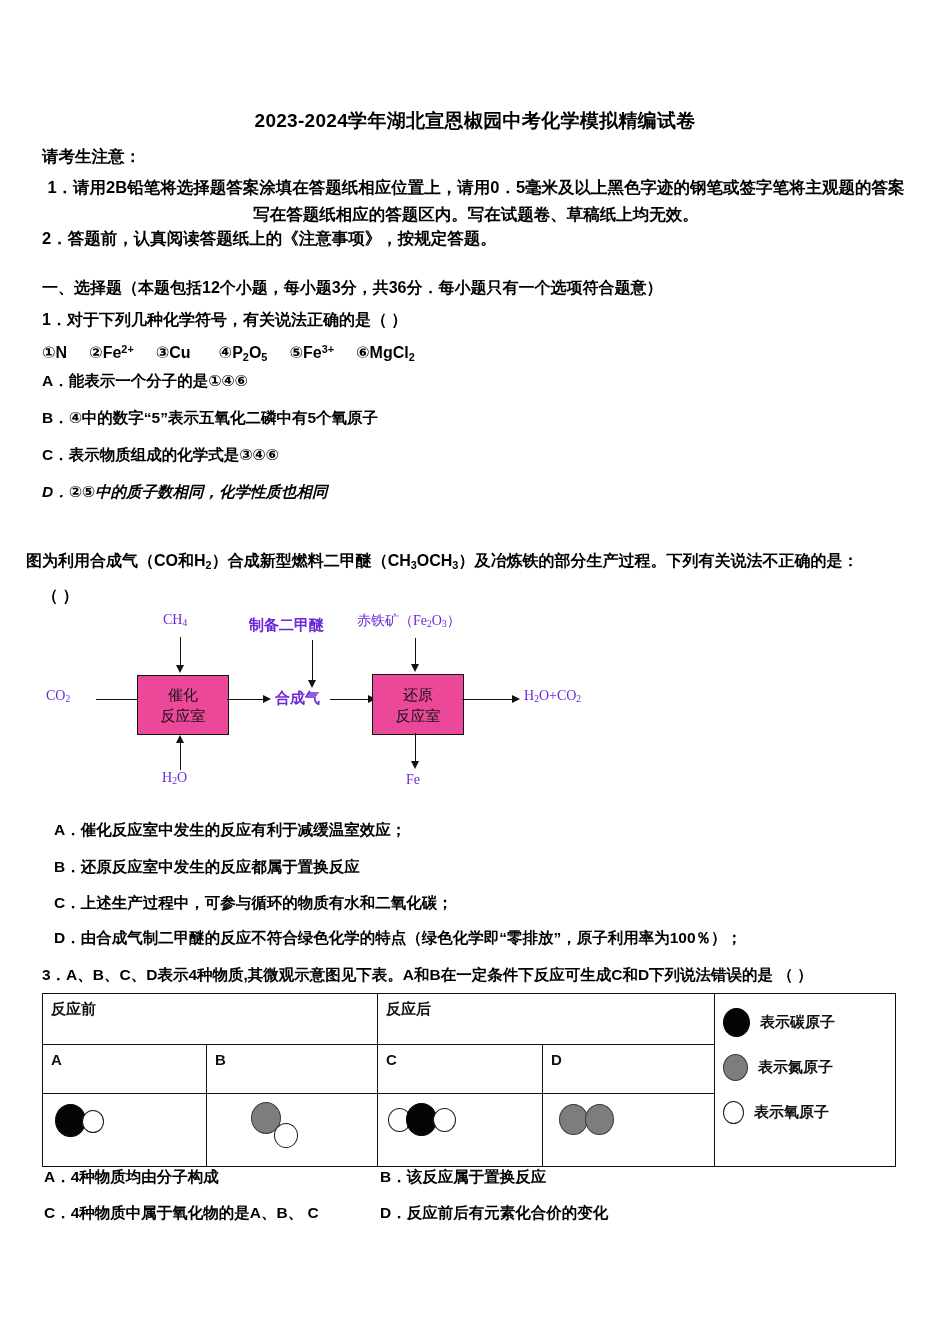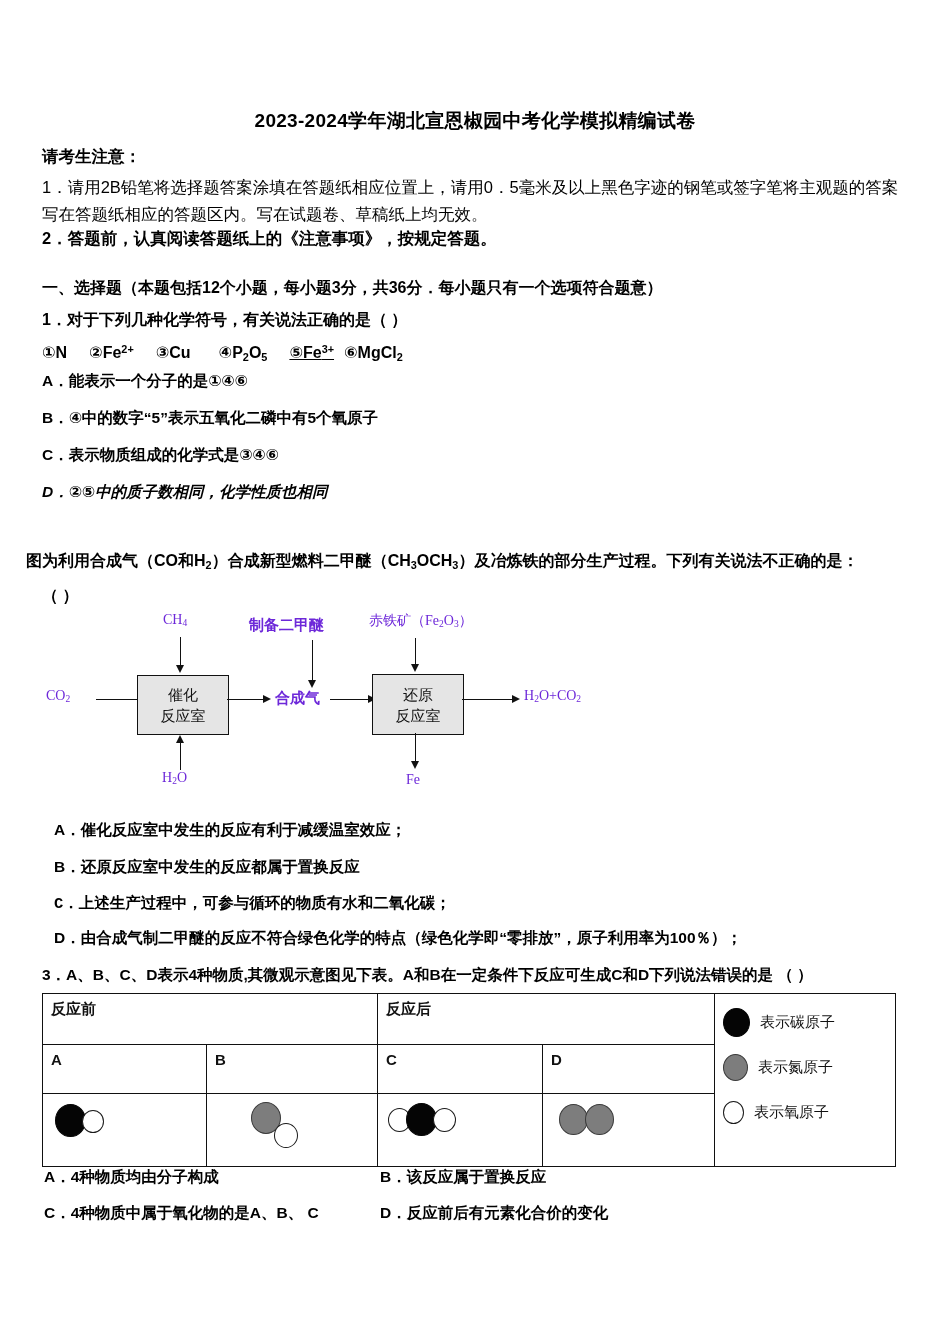--- a/index.html
+++ b/index.html
@@ -37,22 +37,23 @@
     font-size: 16.5px;
     font-weight: bold;
     font-family: "Liberation Sans", "DejaVu Sans", sans-serif;
   }
   .notice-l1 {
     position: absolute;
     left: 42px; top: 174px;
     width: 868px;
     font-size: 16.5px;
     font-family: "Liberation Sans", "DejaVu Sans", sans-serif;
-    font-weight: normal;
+    font-weight: bold;
     line-height: 27px;
+    text-align: center;
   }
   .notice-l2 {
     position: absolute;
     left: 42px; top: 228px;
     width: 868px;
     font-size: 16.5px;
     font-family: "Liberation Sans", "DejaVu Sans", sans-serif;
     font-weight: bold;
   }
   .sec-head {
@@ -80,21 +81,21 @@
 
   
   #flow-diagram {
     position: absolute;
     left: 40px; top: 600px;
     width: 580px; height: 205px;
   }
   .fbox {
     position: absolute;
     border: 1.6px solid #111;
-    background: #e5e5e5;
+    background: #ec4899;
     display: flex;
     flex-direction: column;
     align-items: center;
     justify-content: center;
     font-size: 15px;
     font-family: "Liberation Sans", "DejaVu Sans", sans-serif;
     line-height: 21px;
     color: #111;
     text-align: right;
   }
@@ -166,21 +167,21 @@
   }
   .legend-row {
     display: flex;
     align-items: center;
     height: 45px;
     gap: 10px;
   }
   .legend-text {
     font-size: 15px;
     font-family: "Liberation Sans", "DejaVu Sans", sans-serif;
-    font-weight: normal;
+    font-weight: bold;
   }
   .atom {
     display: inline-block;
     border-radius: 50%;
     box-sizing: border-box;
   }
   .atom-c  { background: #050505; border: 1px solid #050505; }
   .atom-n  { background: #7d7d7d; border: 1px solid #3a3a3a; }
   .atom-o  { background: #ffffff; border: 1.4px solid #1a1a1a; }
   .molbox { position: relative; height: 56px; }
@@ -195,21 +196,21 @@
 
   <div class="notice-head">请考生注意：</div>
   <div class="notice-l1">1．请用2B铅笔将选择题答案涂填在答题纸相应位置上，请用0．5毫米及以上黑色字迹的钢笔或签字笔将主观题的答案写在答题纸相应的答题区内。写在试题卷、草稿纸上均无效。</div>
   <div class="notice-l2">2．答题前，认真阅读答题纸上的《注意事项》，按规定答题。</div>
 
   <div class="sec-head">一、选择题（本题包括12个小题，每小题3分，共36分．每小题只有一个选项符合题意）</div>
 
   <div class="q" style="left:42px; top:305px;">1．对于下列几种化学符号，有关说法正确的是（  ）</div>
 
   <div class="q" style="left:42px; top:334px; font-size:16px;">
-    <span style="margin-right:22px;">①N</span><span style="margin-right:22px;">②Fe<sup>2+</sup></span><span style="margin-right:28px;">③Cu</span><span style="margin-right:22px;">④P<sub>2</sub>O<sub>5</sub></span><span style="margin-right:10px;text-decoration:underline;">⑤Fe<sup>3+</sup></span><span>⑥MgCl<sub>2</sub></span>
+    <span style="margin-right:22px;">①N</span><span style="margin-right:22px;">②Fe<sup>2+</sup></span><span style="margin-right:28px;">③Cu</span><span style="margin-right:22px;">④P<sub>2</sub>O<sub>5</sub></span><span style="margin-right:22px;">⑤Fe<sup>3+</sup></span><span>⑥MgCl<sub>2</sub></span>
   </div>
 
   <div class="opt" style="left:42px; top:371px;">A．能表示一个分子的是①④⑥</div>
   <div class="opt" style="left:42px; top:408px;">B．④中的数字“5”表示五氧化二磷中有5个氧原子</div>
   <div class="opt" style="left:42px; top:445px;">C．表示物质组成的化学式是③④⑥</div>
   <div class="opt" style="left:42px; top:482px;font-style:italic;">D．②⑤中的质子数相同，化学性质也相同</div>
 
   <div class="q" style="left:26px; top:546px; width:890px;">
     图为利用合成气（CO和H<sub>2</sub>）合成新型燃料二甲醚（CH<sub>3</sub>OCH<sub>3</sub>）及冶炼铁的部分生产过程。下列有关说法不正确的是：
   </div>
@@ -239,41 +240,41 @@
 
     <div class="flabel cn" style="left:209px; top:16px;">制备二甲醚</div>
     <div class="vline" style="left:272px; top:40px; height:42px;"></div>
     <div class="arrow-d" style="left:268px; top:80px;"></div>
 
     <div class="flabel cn" style="left:235px; top:89px;">合成气</div>
 
     <div class="hline" style="left:290px; top:99px; width:40px;"></div>
     <div class="arrow-r" style="left:328px; top:95px;"></div>
 
-    <div class="flabel" style="left:329px; top:12px; font-size:14px;">赤铁矿（Fe<sub>2</sub>O<sub>3</sub>）</div>
+    <div class="flabel" style="left:317px; top:12px; font-size:14px;">赤铁矿（Fe<sub>2</sub>O<sub>3</sub>）</div>
     <div class="vline" style="left:375px; top:38px; height:28px;"></div>
     <div class="arrow-d" style="left:371px; top:64px;"></div>
 
     <div class="fbox" style="left:332px; top:74px; width:90px; height:59px;">
       <span>还原</span>
       <span>反应室</span>
     </div>
 
     <div class="vline" style="left:375px; top:133px; height:30px;"></div>
     <div class="arrow-d" style="left:371px; top:161px;"></div>
     <div class="flabel" style="left:366px; top:172px;">Fe</div>
 
     <div class="hline" style="left:422px; top:99px; width:52px;"></div>
     <div class="arrow-r" style="left:472px; top:95px;"></div>
     <div class="flabel" style="left:484px; top:88px;">H<sub>2</sub>O+CO<sub>2</sub></div>
   </div>
 
   <div class="opt" style="left:54px; top:820px;">A．催化反应室中发生的反应有利于减缓温室效应；</div>
   <div class="opt" style="left:54px; top:857px;">B．还原反应室中发生的反应都属于置换反应</div>
-  <div class="opt" style="left:54px; top:893px;font-family:Liberation Mono, monospace;">C．上述生产过程中，可参与循环的物质有水和二氧化碳；</div>
+  <div class="opt" style="left:54px; top:893px;">C．上述生产过程中，可参与循环的物质有水和二氧化碳；</div>
   <div class="opt" style="left:54px; top:928px;">D．由合成气制二甲醚的反应不符合绿色化学的特点（绿色化学即“零排放”，原子利用率为100％）；</div>
 
   <div class="q" style="left:42px; top:960px; font-size:15.5px;">3．A、B、C、D表示4种物质,其微观示意图见下表。A和B在一定条件下反应可生成C和D下列说法错误的是  （  ）</div>
 
   <table id="micro-table">
     <colgroup>
       <col style="width:164px;">
       <col style="width:171px;">
       <col style="width:165px;">
       <col style="width:172px;">

